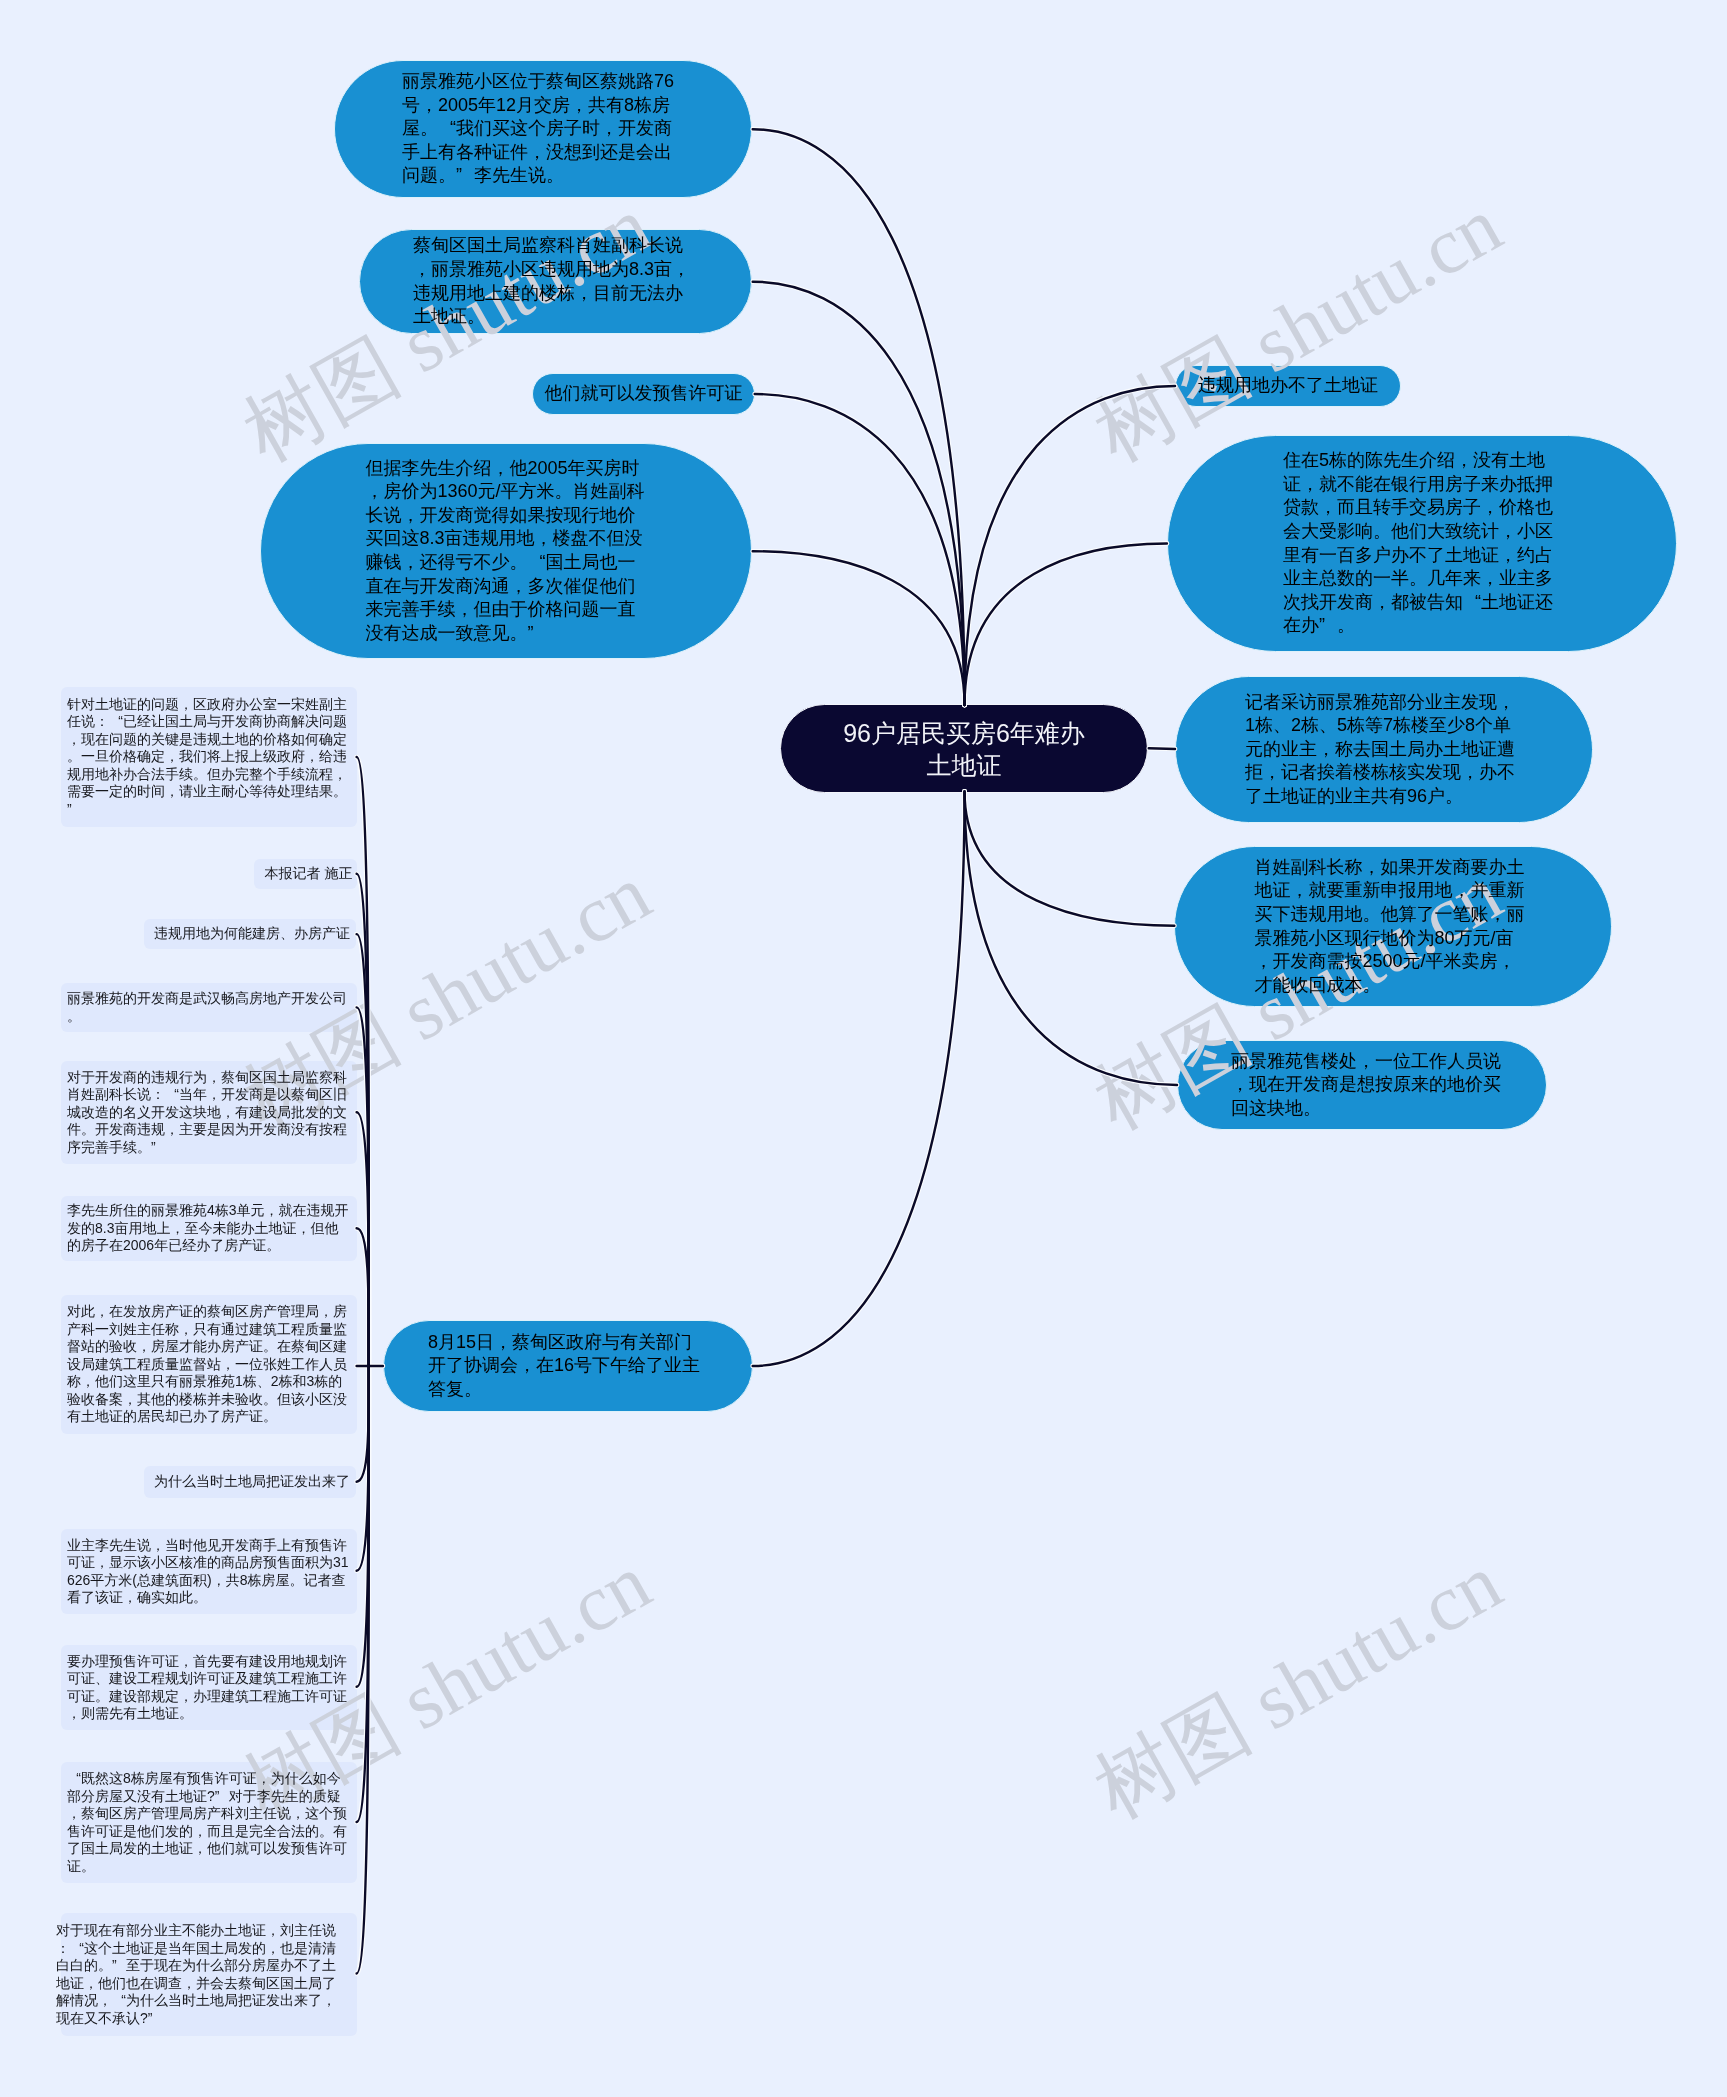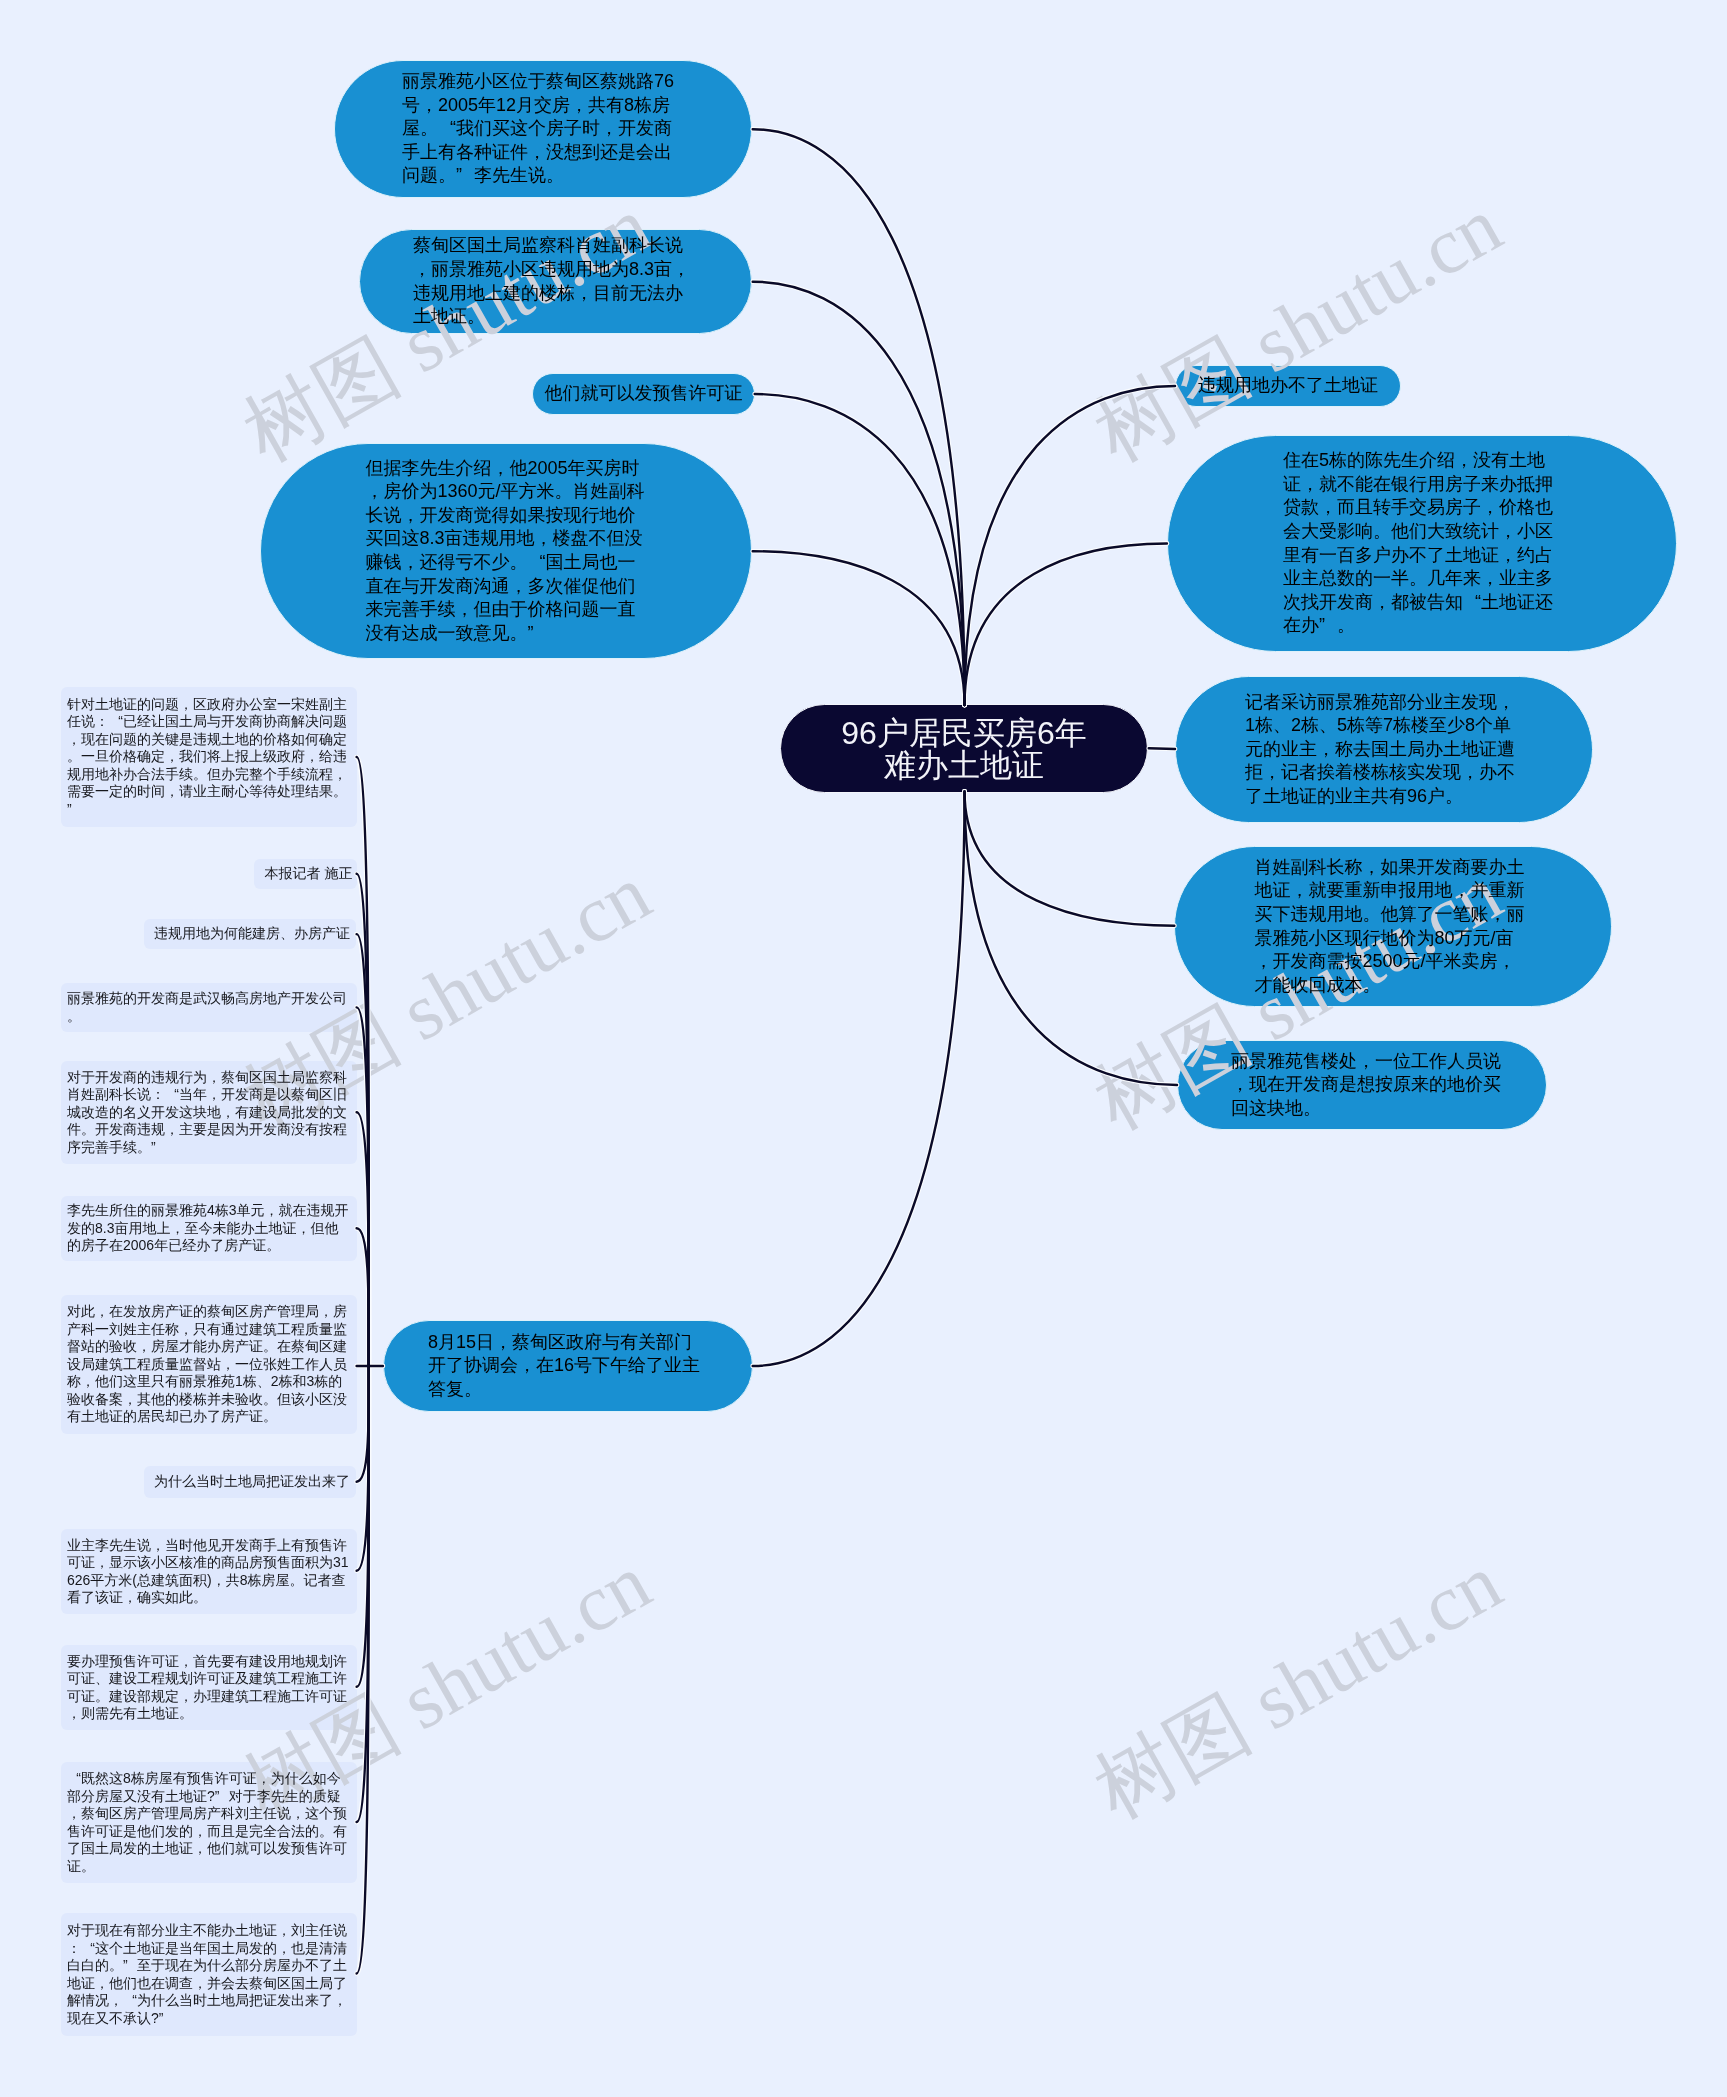--- a/index.html
+++ b/index.html
@@ -19,21 +19,21 @@
         justify-content:center;}
   .node .txt{display:block;box-sizing:border-box;line-break:anywhere;
              -webkit-font-smoothing:antialiased;transform:translateZ(0);}
 
   .pill{background:#1990d2;border:1.3px solid #ddf1fa;border-radius:674px;color:#000000;
         font-size:18px;line-height:23.6px;}
   .pill .txt{width:289px;}
   .pill.narrow .txt{width:auto;white-space:nowrap;}
 
   .root{background:#0a0831;border:1.3px solid #f3f5fb;border-radius:674px;color:#f2f3f8;
-        font-size:32px;line-height:32px;text-align:center;}
+        font-size:25px;line-height:32px;text-align:center;}
   .root .txt{width:263px;}
 
   .leaf{background:#dfe8fd;border-radius:6px;color:#16171c;font-size:14px;line-height:17.5px;}
   .leaf .txt{width:284px;}
   .leaf.rt .txt{text-align:right;}
   .leaf.w294 .txt{width:200px;}
   .leaf.w138 .txt{width:94px;}
 
   .fwq{display:inline-block;width:1em;text-align:left;}
   .fwq.o{text-align:right;}
@@ -135,21 +135,21 @@
       </div>
       <div class="node leaf" style="left: 61px; top: 1529px; width: 296px; height: 85px; background: transparent; border-color: transparent;">
         <span class="txt">业主李先生说，当时他见开发商手上有预售许可证，显示该小区核准的商品房预售面积为31626平方米(总建筑面积)，共8栋房屋。记者查看了该证，确实如此。</span>
       </div>
       <div class="node leaf" style="left: 61px; top: 1645px; width: 296px; height: 85px; background: transparent; border-color: transparent;">
         <span class="txt">要办理预售许可证，首先要有建设用地规划许可证、建设工程规划许可证及建筑工程施工许可证。建设部规定，办理建筑工程施工许可证，则需先有土地证。</span>
       </div>
       <div class="node leaf" style="left: 61px; top: 1762px; width: 296px; height: 121px; background: transparent; border-color: transparent;">
         <span class="txt"><span class="fwq o">“</span>既然这8栋房屋有预售许可证，为什么如今部分房屋又没有土地证?<span class="fwq">”</span>对于李先生的质疑，蔡甸区房产管理局房产科刘主任说，这个预售许可证是他们发的，而且是完全合法的。有了国土局发的土地证，他们就可以发预售许可证。</span>
       </div>
-      <div class="node leaf" style="left: 61px; top: 1913px; width: 296px; height: 123px; background: transparent; border-color: transparent;">
+      <div class="node leaf" style="left: 50px; top: 1913px; width: 296px; height: 123px; background: transparent; border-color: transparent;">
         <span class="txt">对于现在有部分业主不能办土地证，刘主任说：<span class="fwq o">“</span>这个土地证是当年国土局发的，也是清清白白的。<span class="fwq">”</span>至于现在为什么部分房屋办不了土地证，他们也在调查，并会去蔡甸区国土局了解情况，<span class="fwq o">“</span>为什么当时土地局把证发出来了，现在又不承认?<span class="fwq">”</span></span>
       </div>
     </div>
   <svg class="links" viewBox="0 0 2560 3108" xmlns="http://www.w3.org/2000/svg">
     <g id="linkhalo" fill="none" stroke="#fafcfe" stroke-width="7" stroke-linecap="round">
         <path d="M 1115 191.5 C 1246.88 191.5 1429 336.595 1429 1045"></path>
         <path d="M 1115 417.5 C 1246.88 417.5 1429 524.1750000000001 1429 1045"></path>
         <path d="M 1118 584 C 1248.62 584 1429 662.37 1429 1045"></path>
         <path d="M 1115 817 C 1246.88 817 1429 855.76 1429 1045"></path>
         <path d="M 1741 572 C 1609.96 572 1429 652.4100000000001 1429 1045"></path>

